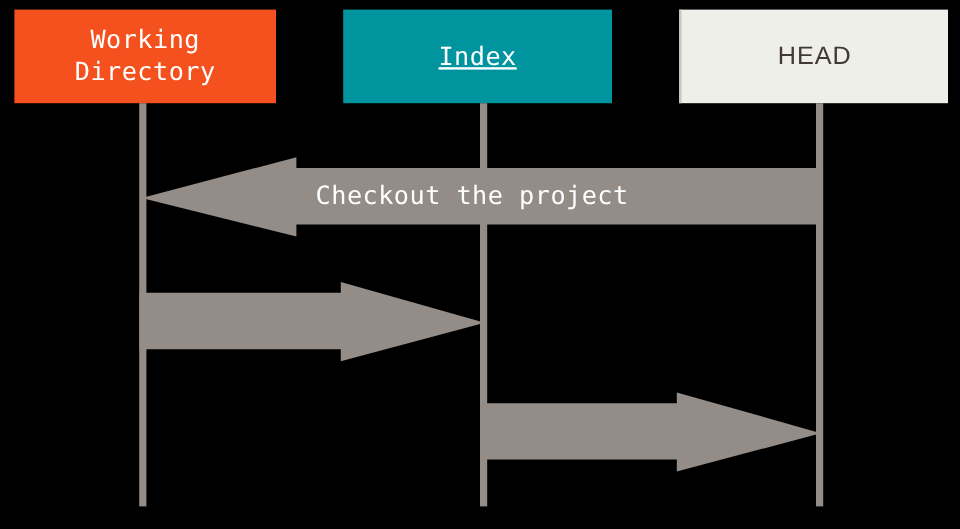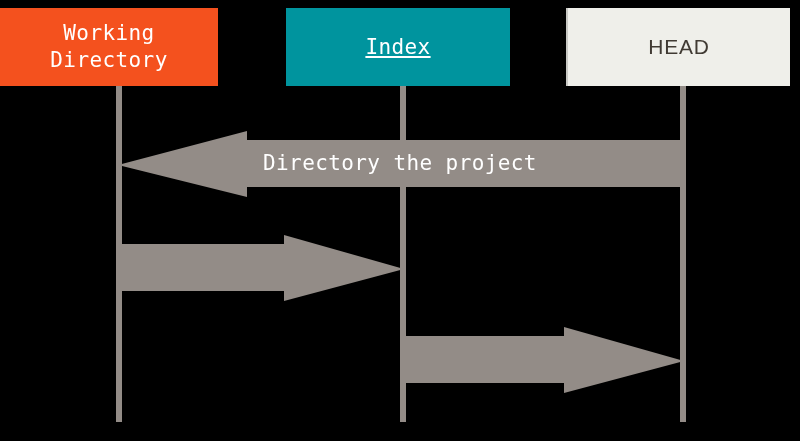--- a/index.html
+++ b/index.html
@@ -29,21 +29,21 @@
     text-align: center;
     line-height: 1.28;
     letter-spacing: 0.4px;
   }
   .area-box .area-label {
     display: block;
     white-space: pre-line;
   }
 
   #box-working {
-    left: 0;  top: 8px;  width: 218px;  height: 78px;
+    left: 12px;  top: 8px;  width: 218px;  height: 78px;
     background: #F4511E;
     color: #FFFFFF;
     font-family: "DejaVu Sans Mono", "Liberation Mono", monospace;
     font-size: 21px;
   }
   #box-index {
     left: 286px; top: 8px;  width: 224px;  height: 78px;
     background: #00949E;
     color: #FFFFFF;
     font-family: "DejaVu Sans Mono", "Liberation Mono", monospace;
@@ -120,21 +120,21 @@
     <span class="area-label">HEAD</span>
   </div>
 
   <div class="lifeline" id="lifeline-working"></div>
   <div class="lifeline" id="lifeline-index"></div>
   <div class="lifeline" id="lifeline-head"></div>
 
   <svg class="arrow-svg" id="arrow-checkout" width="570" height="72" viewBox="0 0 570 72">
     <polygon class="arrow-body" points="2,36 131,2 131,11 570,11 570,58 131,58 131,68"></polygon>
   </svg>
-  <div class="arrow-label" id="label-checkout">Directory the project</div>
+  <div class="arrow-label" id="label-checkout">Checkout the project</div>
 
   <svg class="arrow-svg" id="arrow-stage" width="290" height="72" viewBox="0 0 290 72">
     <polygon class="arrow-body" points="0,11 168,11 168,2 288,36 168,68 168,58 0,58"></polygon>
   </svg>
 
   <svg class="arrow-svg" id="arrow-commit" width="286" height="72" viewBox="0 0 286 72">
     <polygon class="arrow-body" points="0,11 164,11 164,2 284,36 164,68 164,58 0,58"></polygon>
   </svg>
 
 </div>

